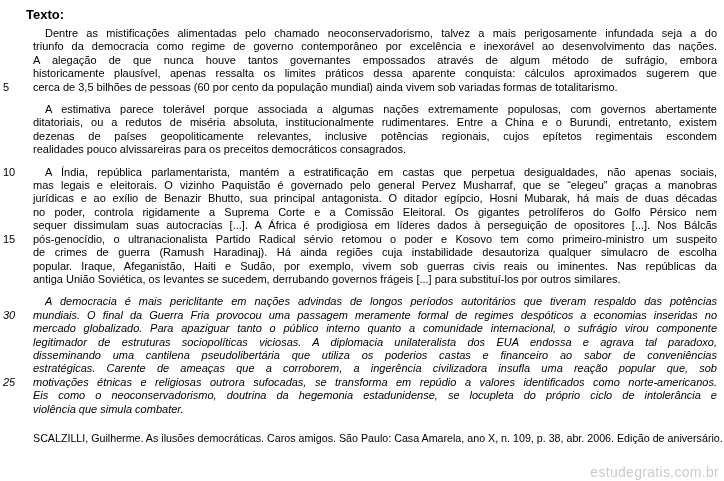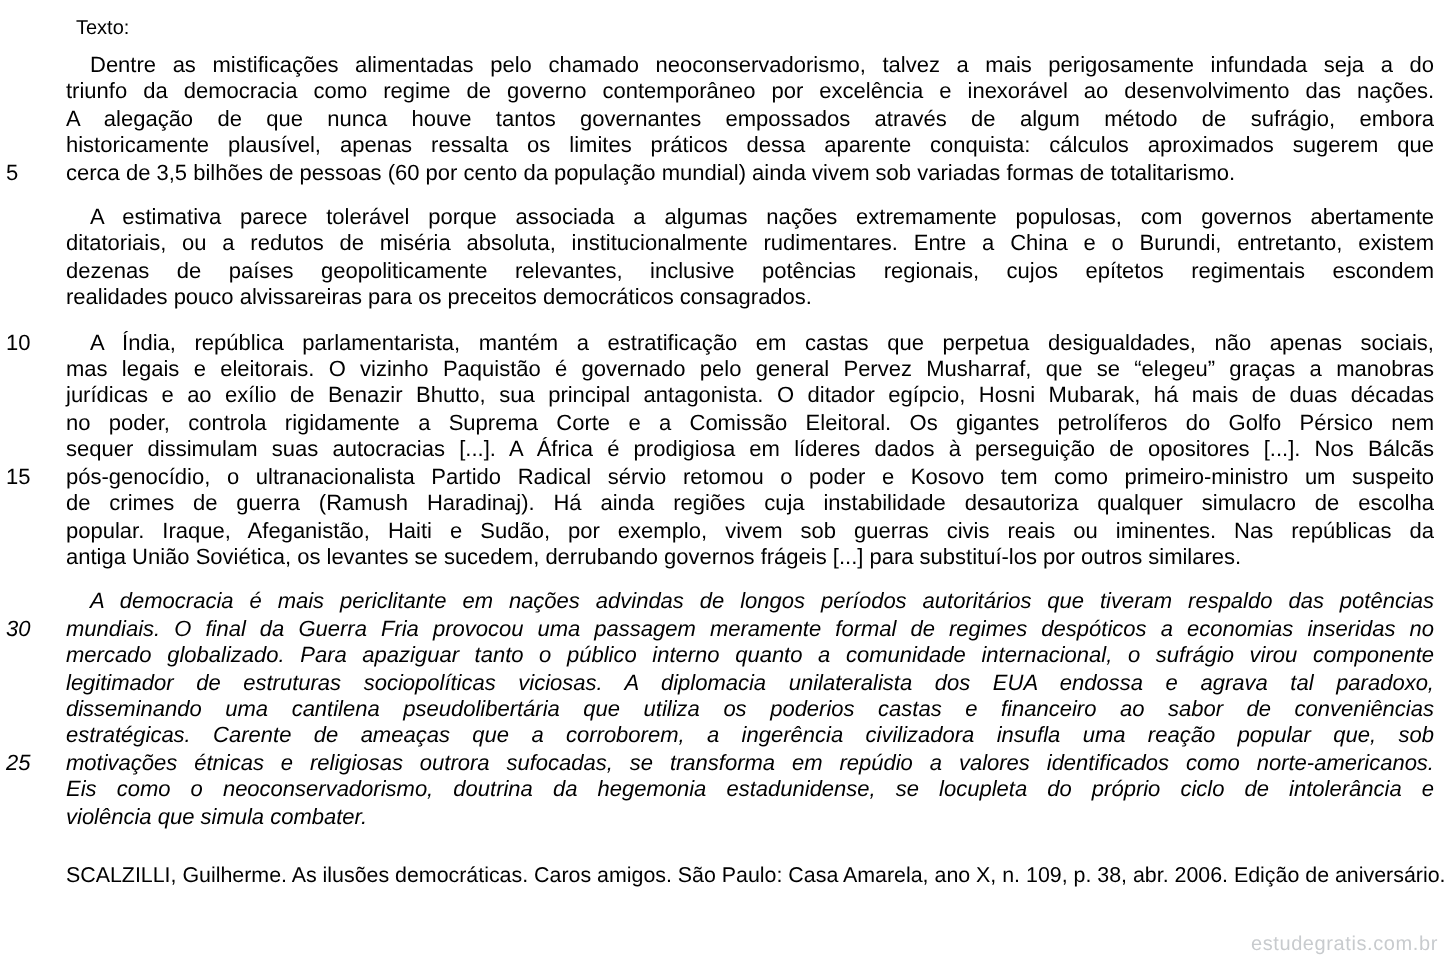--- a/index.html
+++ b/index.html
@@ -8,23 +8,23 @@
     width: 724px;
     height: 481px;
     background: #ffffff;
     overflow: hidden;
     font-family: "Liberation Sans", "DejaVu Sans", sans-serif;
     color: #000000;
     box-sizing: border-box;
     padding-top: 8px;
   }
   .heading {
-    margin-left: 38px;
-    font-size: 10px;
-    font-weight: normal;
+    margin-left: 26px;
+    font-size: 13px;
+    font-weight: bold;
     line-height: 13px;
   }
   .body-text {
     margin: 6px 7px 0 33px; 
   }
   .paragraph { margin: 0 0 9px 0; }
   .paragraph:last-child { margin-bottom: 16px; font-style: italic; }
   .tline {
     position: relative;
     font-size: 11px;
@@ -50,21 +50,21 @@
     margin: 11px 7px 0 33px;
     font-size: 10.7px;
     line-height: 13px;
     white-space: nowrap;
   }
   .citation .b { font-weight: normal; }
   .watermark {
     position: absolute;
     right: 5px;
     bottom: 2px;
-    font-size: 10px;
+    font-size: 14px;
     line-height: 13px;
     color: #c8cbce;
     letter-spacing: 0.3px;
   }
 </style>
 </head>
 <body>
 
 <div class="page" style="background: rgb(255, 255, 255); color: rgb(0, 0, 0);">
   <div class="heading">Texto:</div>

